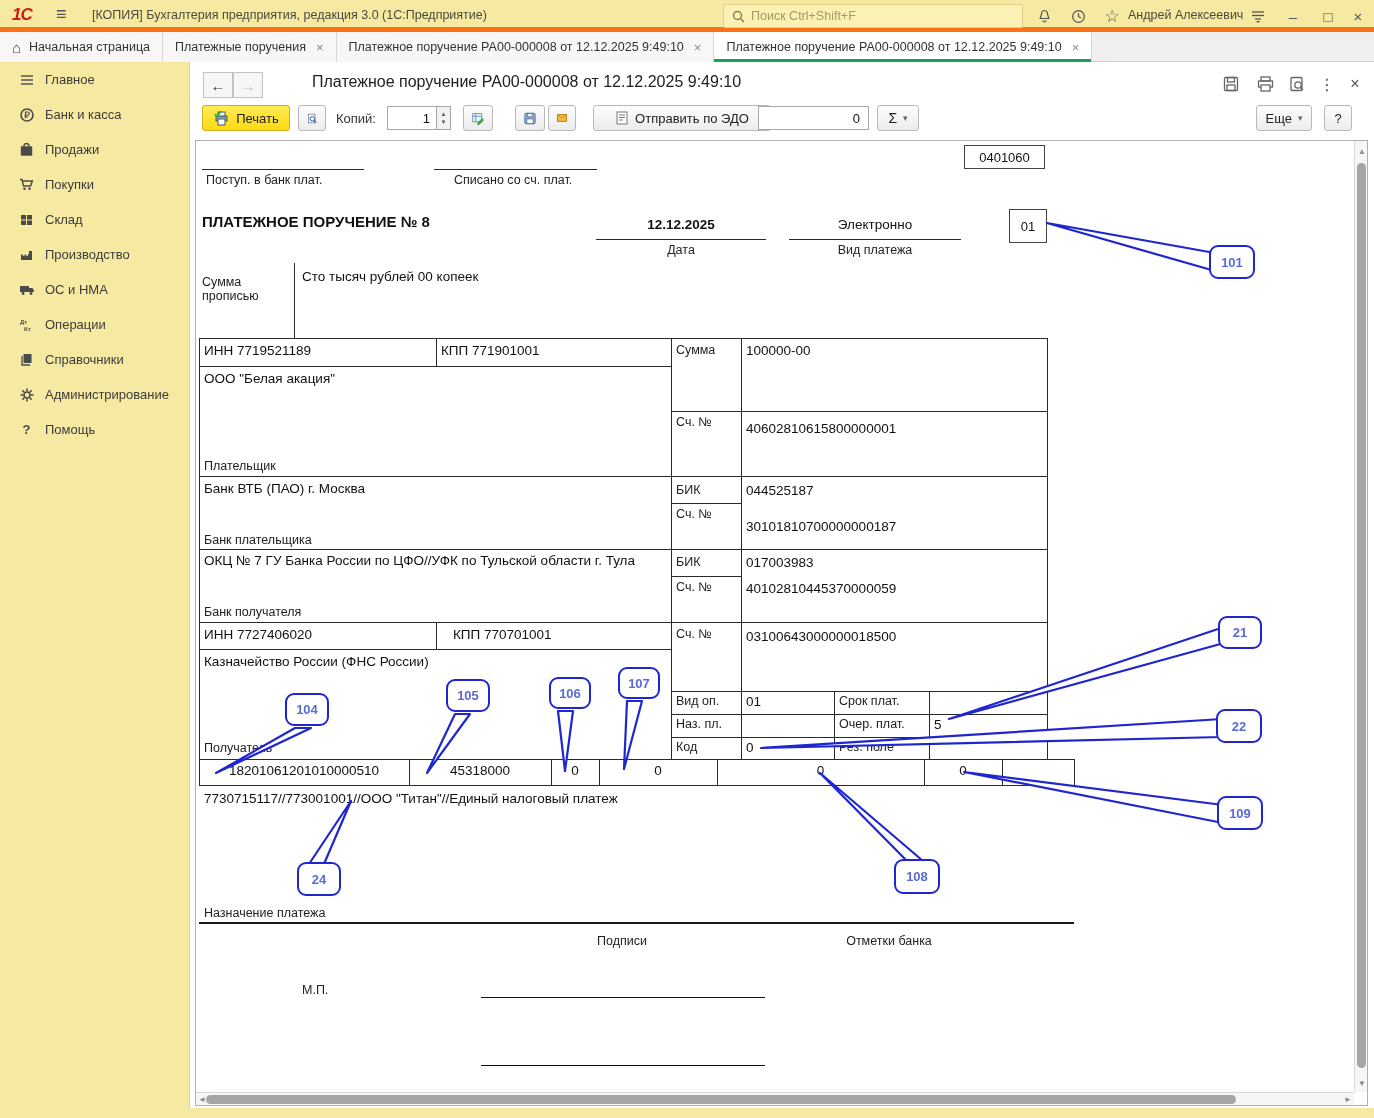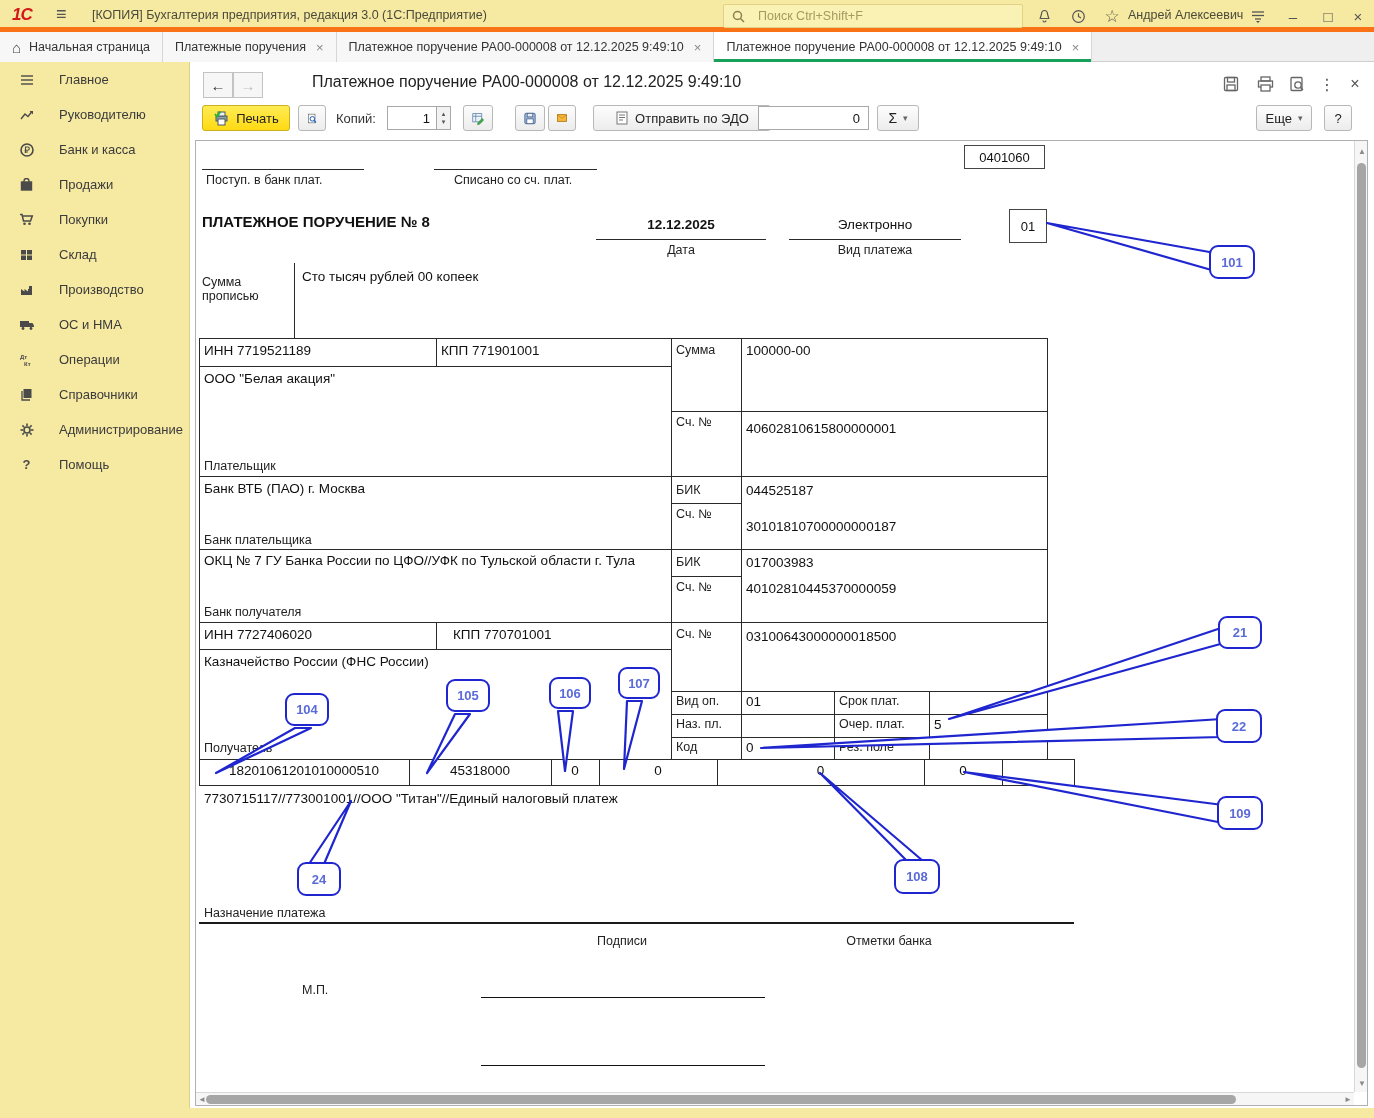--- a/index.html
+++ b/index.html
@@ -9,42 +9,42 @@
 
   
   .titlebar { position:absolute; left:0; top:0; width:1374px; height:32px;
     background:#f6e9a2; border-bottom:5px solid #f97316; }
   .logo { position:absolute; left:12px; top:5px; font-size:17px; font-weight:bold;
     font-style:italic; color:#d21a1a; letter-spacing:-1px; }
   .burger { position:absolute; left:56px; top:4px; font-size:18px; color:#555; cursor:pointer; }
   .tb-title { position:absolute; left:92px; top:8px; font-size:12.5px; color:#4a4a3a; }
   .search { position:absolute; left:723px; top:4px; width:300px; height:24px;
     background:#faf1b4; border:1px solid #e2d084; border-radius:2px;
-    display:flex; align-items:center; padding:0 8px; gap:13px; }
+    display:flex; align-items:center; padding:0 8px; gap:6px; }
   .search .ph { font-size:12.5px; color:#a49a62; }
   .tb-ico { position:absolute; top:5px; width:24px; height:22px; display:flex;
     align-items:center; justify-content:center; color:#5a5a4a; cursor:pointer; }
   .glyph { font-size:15px; color:#555; }
   .user { position:absolute; left:1128px; top:8px; font-size:12.5px; color:#4a4a3a; cursor:pointer; }
 
   
   .tabbar { position:absolute; left:0; top:32px; width:1374px; height:30px;
     background:#efefef; border-bottom:1px solid #cfcfcf; display:flex; }
   .tab { display:flex; align-items:center; gap:8px; padding:0 12px; height:30px;
     background:#f7f7f7; border-right:1px solid #d6d6d6; font-size:12.5px; color:#333;
     cursor:pointer; white-space:nowrap; }
   .tab .x { color:#888; font-size:13px; margin-left:2px; }
   .tab.active { background:#ffffff; box-shadow:inset 0 -3px 0 #18a15a; }
   .tab-rest { flex:1; background:#efefef; }
 
   
   .sidebar { position:absolute; left:0; top:62px; width:190px; height:1056px;
     background:#f6e9a2; border-right:1px solid #dfd086; }
   .sb-item { display:flex; align-items:center; height:35px; padding-left:18px;
-    gap:24px; font-size:13px; color:#3b3b3b; cursor:pointer; }
+    gap:10px; font-size:13px; color:#3b3b3b; cursor:pointer; }
   .sb-ico { width:17px; height:15px; display:flex; align-items:center; justify-content:center; }
   .sb-ico svg { stroke:#4a4a4a; fill:none; stroke-width:1.4; }
 
   
   .main { position:absolute; left:190px; top:62px; width:1184px; height:1046px; background:#fff; }
   .navbtn { position:absolute; top:10px; width:30px; height:26px; border:1px solid #c3c3c3;
     background:#f6f6f6; display:flex; align-items:center; justify-content:center;
     font-size:15px; cursor:pointer; }
   .doc-title { position:absolute; left:122px; top:11px; font-size:16px; color:#222; }
   .nr-ico { position:absolute; top:10px; width:26px; height:24px; display:flex;
@@ -169,29 +169,20 @@
           <svg width="14" height="12" viewBox="0 0 14 12">
             <line x1="1" y1="2" x2="13" y2="2"></line>
             <line x1="1" y1="6" x2="13" y2="6"></line>
             <line x1="1" y1="10" x2="13" y2="10"></line>
           </svg>
         </span>
       <span>Главное</span>
     </div>
     <div class="sb-item">
       <span class="sb-ico">
-          <svg width="14" height="12" viewBox="0 0 14 12">
-            <polyline points="1,10 5,5 8,7.5 12,2.5"></polyline>
-            <polygon points="9.5,2 13,2 13,5.5" fill="#4a4a4a" stroke="none"></polygon>
-          </svg>
-        </span>
-      <span>Руководителю</span>
-    </div>
-    <div class="sb-item">
-      <span class="sb-ico">
           <svg width="14" height="14" viewBox="0 0 14 14">
             <circle cx="7" cy="7" r="6" stroke-width="1.6"></circle>
             <path d="M5.5 10 V4 h2.2 a1.6 1.6 0 0 1 0 3.2 H4.6 M4.6 9 h3.4" stroke-width="1.1"></path>
           </svg>
         </span>
       <span>Банк и касса</span>
     </div>
     <div class="sb-item">
       <span class="sb-ico">
           <svg width="13" height="13" viewBox="0 0 13 13">

